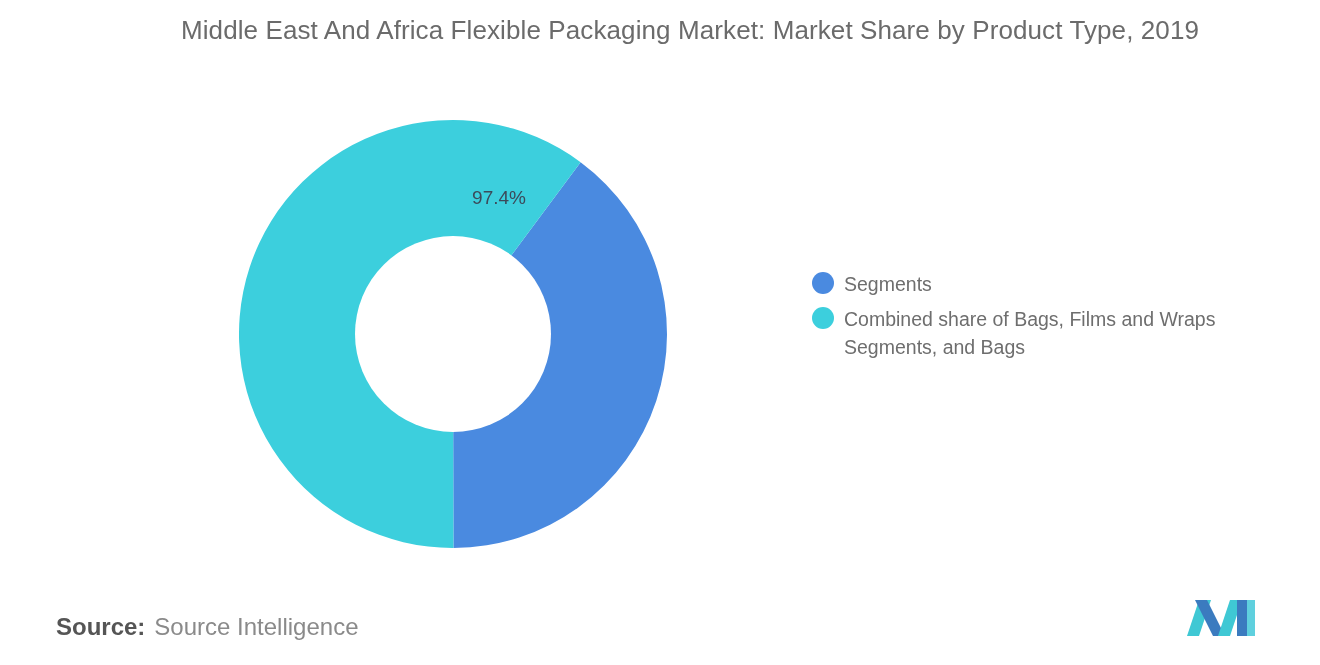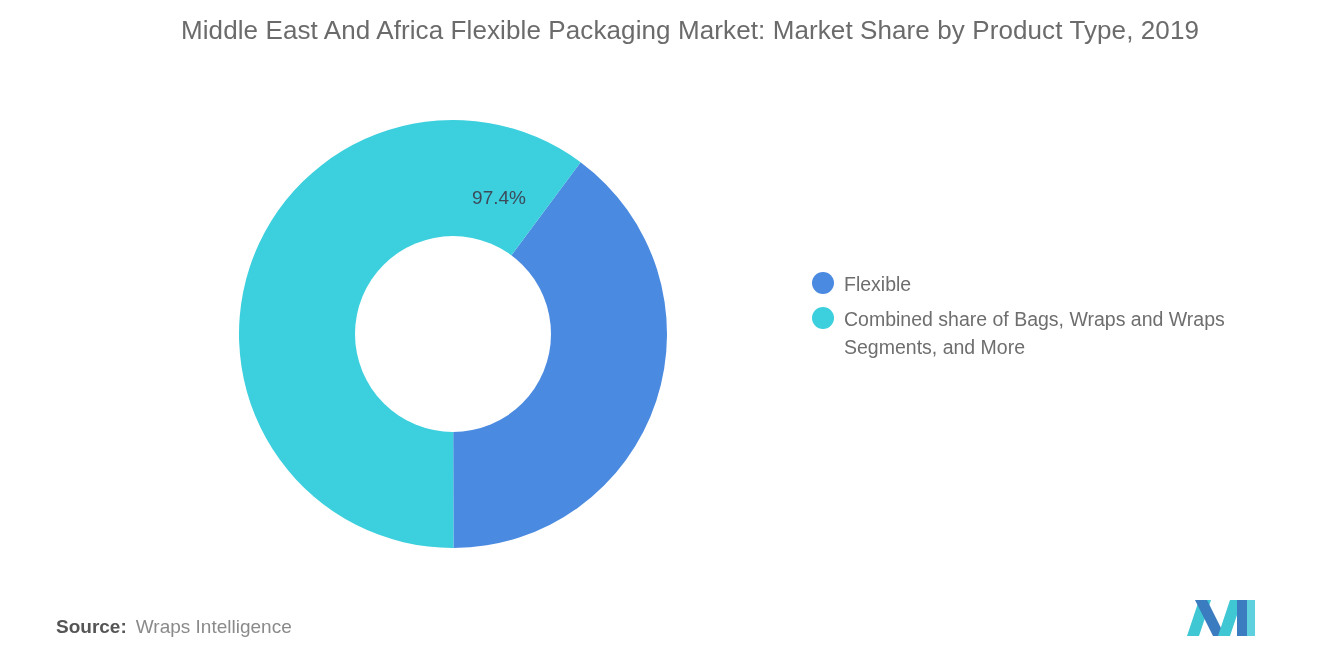--- a/index.html
+++ b/index.html
@@ -90,21 +90,21 @@
     max-width: 425px;
   }
 
   
   .source-row {
     position: absolute;
     left: 56px;
     top: 612px;
     display: flex;
     align-items: baseline;
-    font-size: 19px;
+    font-size: 24px;
     line-height: 30px;
   }
   .source-key {
     color: #555555;
     font-weight: 700;
   }
   .source-val {
     color: #8a8a8a;
     font-weight: 400;
     margin-left: 9px;
@@ -136,31 +136,31 @@
 
       <circle cx="214" cy="214" r="98.0" fill="#ffffff"></circle>
     </svg>
   </div>
 
   <div class="slice-label">97.4%</div>
 
   <div class="legend">
     <div class="legend-item">
       <span class="legend-swatch" style="background:#4A8AE0"></span>
-      <span class="legend-label">Flexible</span>
+      <span class="legend-label">Segments</span>
     </div>
     <div class="legend-item">
       <span class="legend-swatch" style="background:#3CCFDD"></span>
-      <span class="legend-label">Combined share of Bags, Wraps and Wraps Segments, and More</span>
+      <span class="legend-label">Combined share of Bags, Films and Wraps Segments, and Bags</span>
     </div>
   </div>
 
   <div class="source-row">
     <span class="source-key">Source:</span>
-    <span class="source-val">Wraps Intelligence</span>
+    <span class="source-val">Source Intelligence</span>
   </div>
 
   <div class="brand-logo">
     <svg width="72" height="40" viewBox="0 0 72 40">
 
       <polygon points="2,38 14,2 26,2 14,38" fill="#3FC8D4"></polygon>
 
       <polygon points="10,2 22,2 40,38 28,38" fill="#3B7BBF"></polygon>
 
       <polygon points="33,38 45,2 57,2 45,38" fill="#3FC8D4"></polygon>

